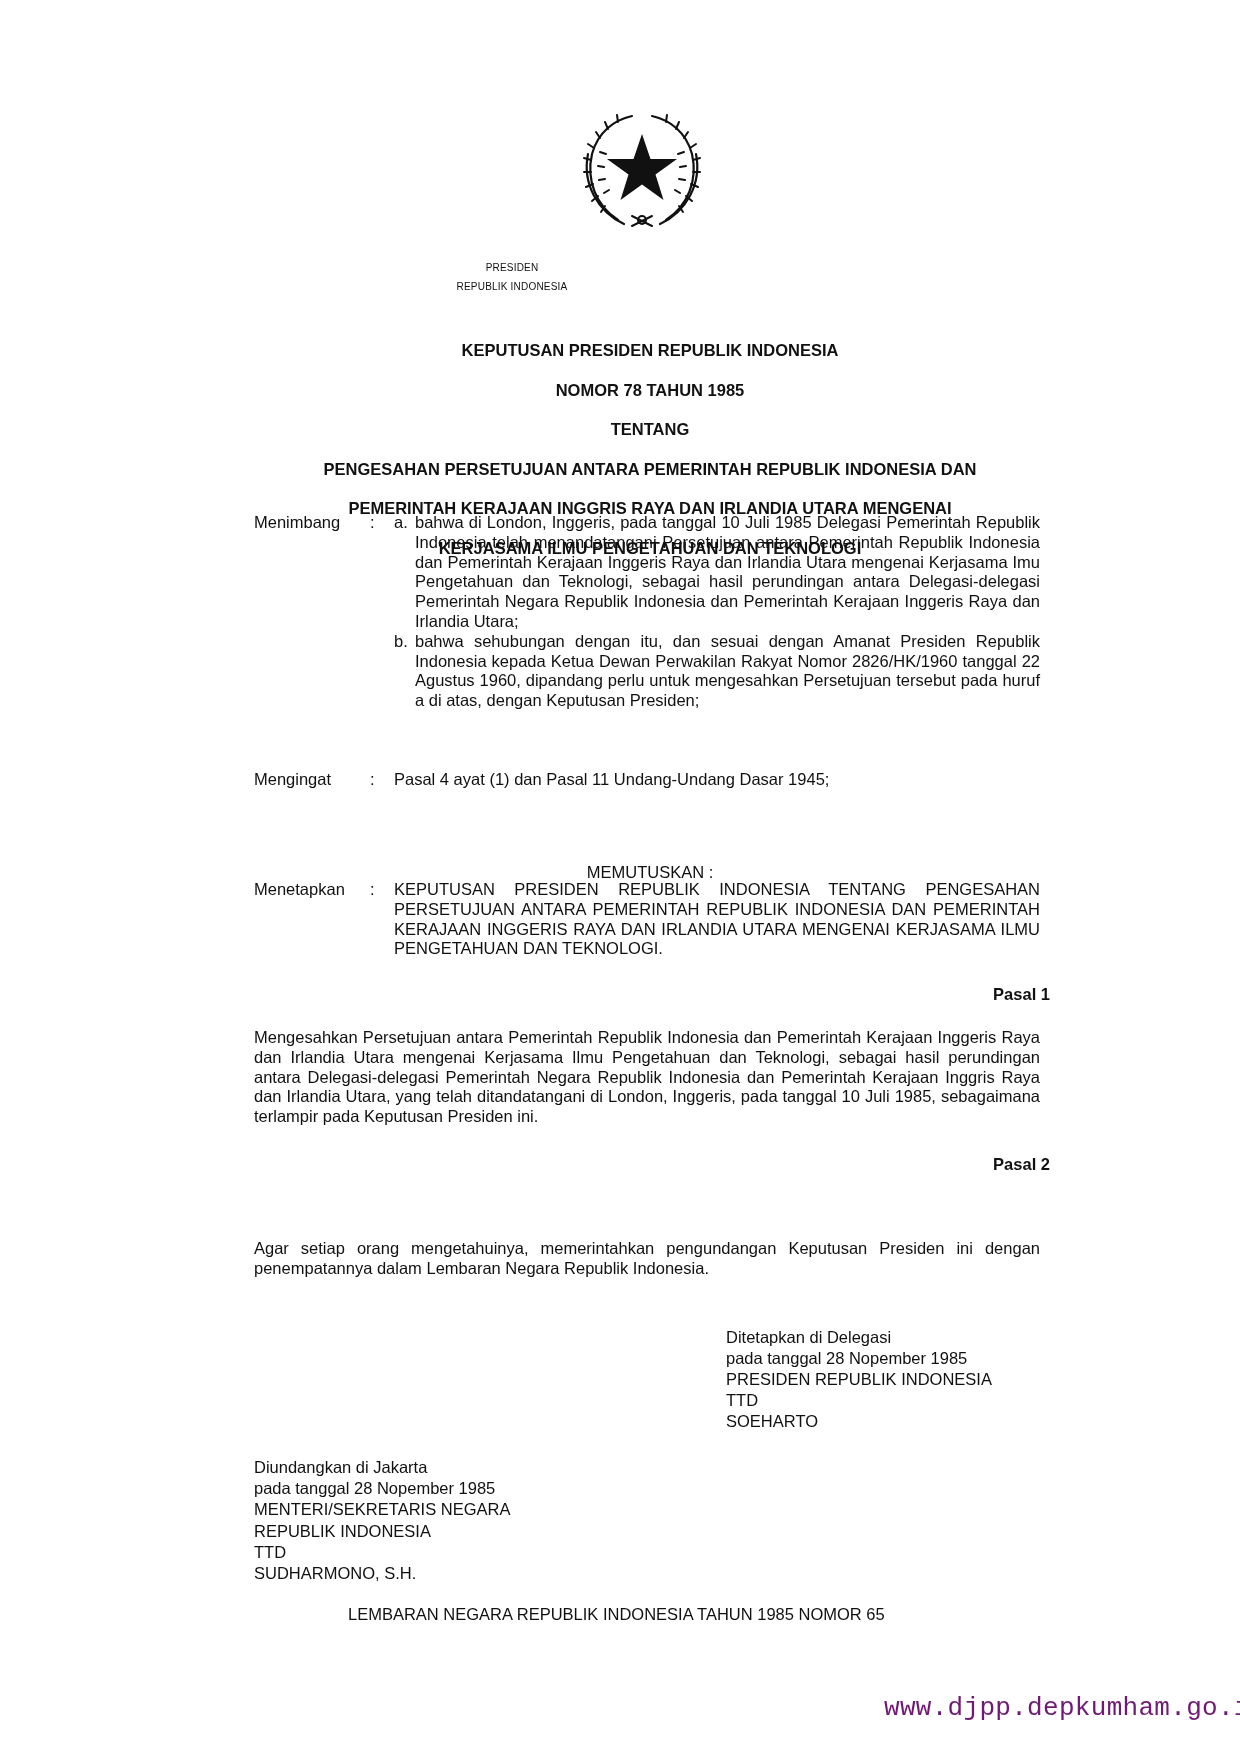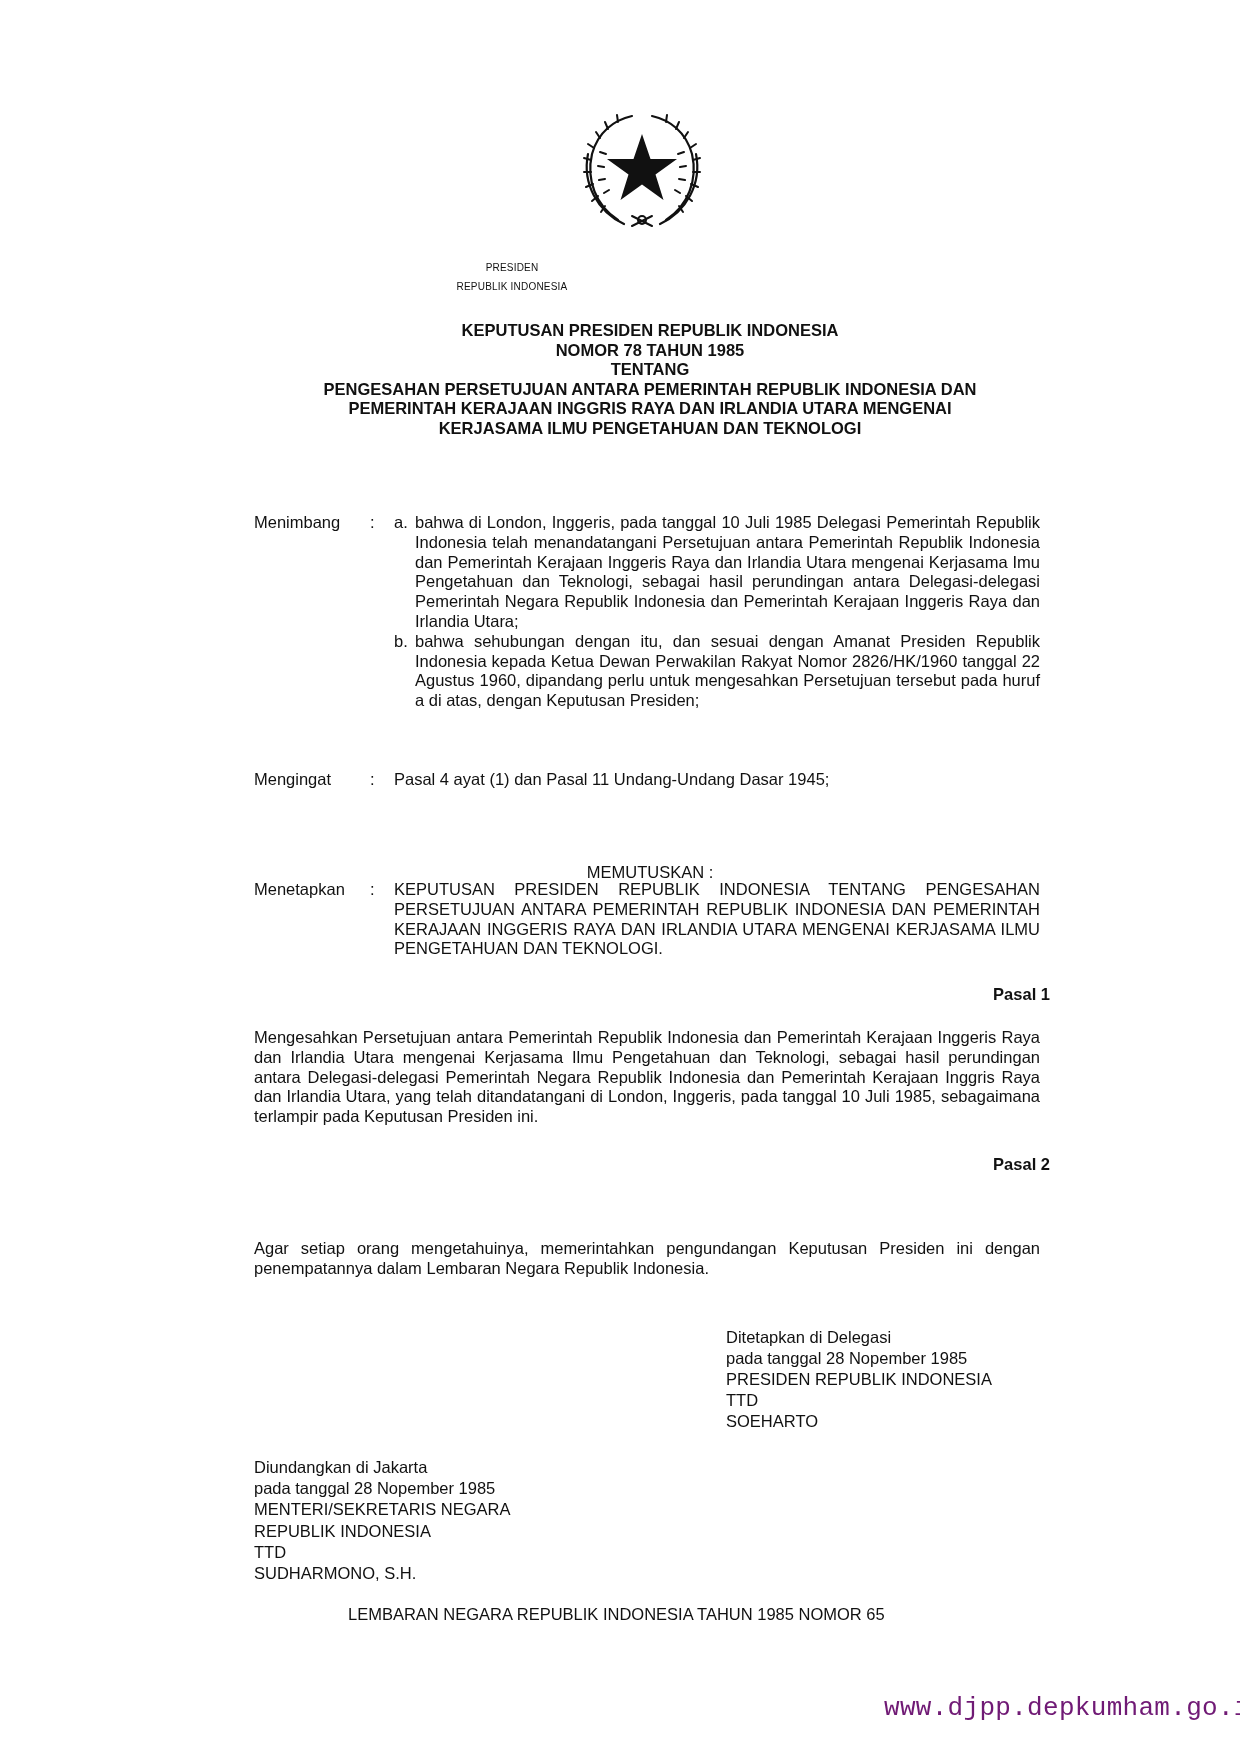--- a/index.html
+++ b/index.html
@@ -6,21 +6,21 @@
     body { width: 1240px; height: 1755px; position: relative; overflow: hidden;
            font-family: "Liberation Sans", sans-serif; color: #111; }
     .page { position: absolute; left: 0; top: 0; width: 1240px; height: 1755px; }
     .emblem { position: absolute; left: 578px; top: 108px; width: 128px; height: 128px; }
     .org { position: absolute; left: 0; width: 1024px; text-align: center; font-size: 10px; line-height: 18px;
            letter-spacing: 0.2px; }
     .org1 { top: 259px; }
     .org2 { top: 278px; }
     .title-block { position: absolute; left: 250px; width: 800px; top: 321px; text-align: center;
                    font-weight: bold; font-size: 16.5px; line-height: 19.5px; }
-    .title-block div { white-space: nowrap; }
+    .title-block div { white-space: nowrap; margin-top: 20px; }
     .president { position: absolute; left: 250px; width: 800px; top: 469px; text-align: center;
                  font-weight: bold; font-size: 16.5px; line-height: 20px; }
     .body-text { font-size: 16.5px; line-height: 19.8px; }
     .section { position: absolute; left: 254px; width: 786px; }
     .lbl { position: absolute; left: 0; top: 0; }
     .colon { position: absolute; left: 116px; top: 0; }
     .items { position: absolute; left: 140px; width: 646px; top: 0; }
     .item { position: relative; padding-left: 21px; text-align: justify; }
     .item .mark { position: absolute; left: 0; top: 0; }
     .item .txt { display: block; text-align: justify; text-align-last: left; }

